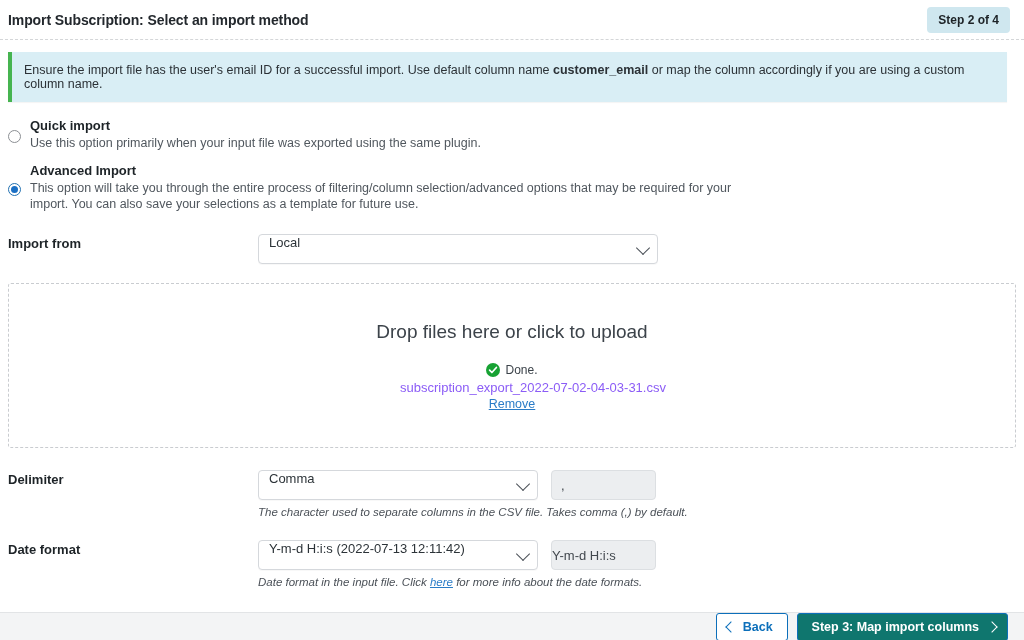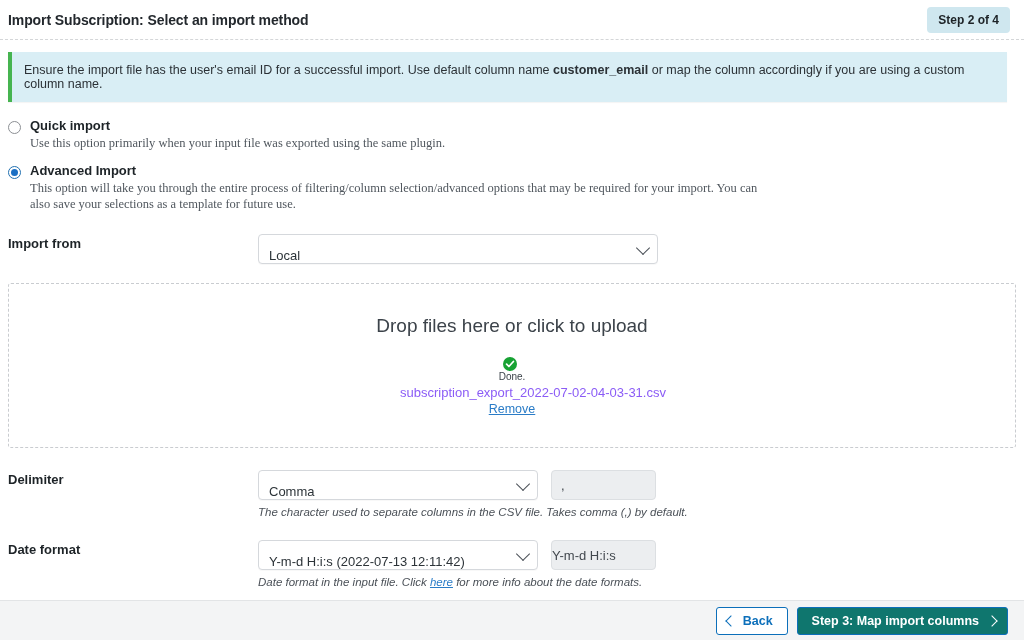--- a/index.html
+++ b/index.html
@@ -81,21 +81,21 @@
     padding-top: 2px;
   }
   .row-field {
     flex: 1 1 auto;
   }
 
   
   .method-row { margin-top: 16px; }
   .radio-opt {
     display: flex;
-    align-items: flex-start;
+    align-items: center;
     margin-bottom: 12px;
   }
   .radio-opt:last-child { margin-bottom: 0; }
   .radio {
     width: 13px;
     height: 13px;
     border-radius: 50%;
     border: 1px solid #8c8f94;
     background: #fff;
     box-sizing: border-box;
@@ -120,34 +120,33 @@
     font-size: 13px;
     font-weight: bold;
     color: #1d2327;
     line-height: 15px;
   }
   .opt-desc {
     font-size: 12.5px;
     color: #50575e;
     line-height: 16px;
     margin-top: 2px;
-    font-family: Liberation Serif, serif;
   }
 
   
   .select {
     position: relative;
     width: 400px;
     height: 30px;
     border: 1px solid #d5d8dc;
     border-radius: 4px;
     background: #fff;
     box-sizing: border-box;
     display: flex;
-    align-items: flex-end;
+    align-items: flex-start;
     padding: 0 28px 0 10px;
     font-size: 13px;
     color: #2c3338;
     box-shadow: 0 1px 1px rgba(0,0,0,.03);
   }
   .chev {
     position: absolute;
     right: 9px;
     top: 50%;
     width: 9px;
@@ -175,23 +174,22 @@
   }
   .dz-title {
     font-size: 19px;
     color: #3c434a;
     font-weight: normal;
   }
   .dz-status {
     margin-top: 20px;
     display: flex;
     align-items: center;
-    font-size: 10px;
+    font-size: 12px;
     color: #3c434a;
-    flex-direction: column;
   }
   .check-icon {
     width: 14px;
     height: 14px;
     margin-right: 5px;
     display: inline-block;
   }
   .dz-file {
     margin-top: 3px;
     font-size: 13px;
@@ -241,21 +239,21 @@
     color: #2a7cc7;
     text-decoration: underline;
   }
 
   
   .footer {
     position: absolute;
     left: 0;
     bottom: 0;
     width: 1024px;
-    height: 40px;
+    height: 28px;
     background: #f3f4f5;
     border-top: 1px solid #e2e4e6;
     box-sizing: border-box;
     display: flex;
     align-items: center;
     justify-content: flex-end;
     padding-right: 16px;
   }
   .btn {
     height: 28px;

